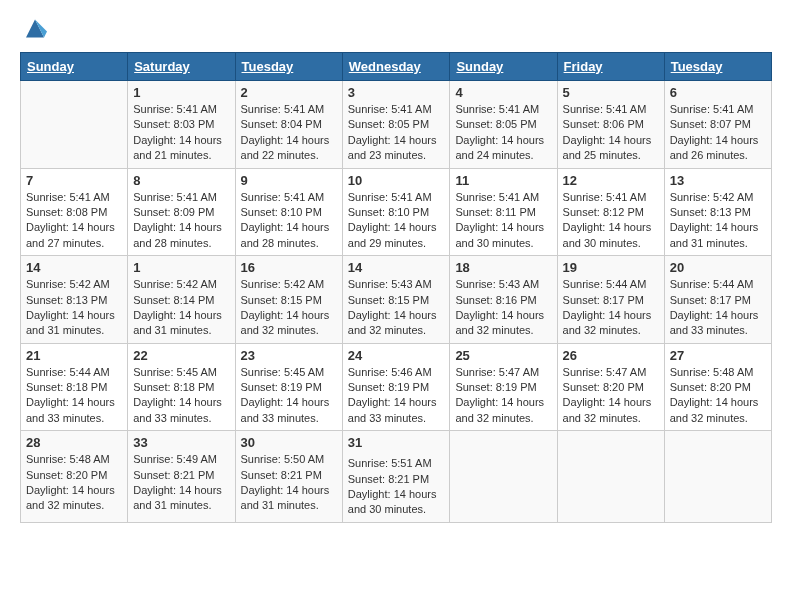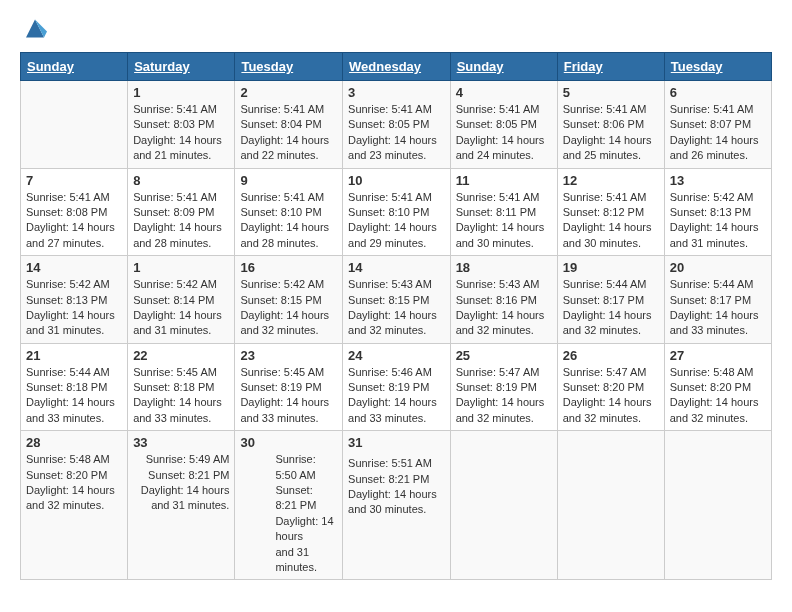--- a/index.html
+++ b/index.html
@@ -329,28 +329,28 @@
       <tr>
         <td>
           <span class="day-number">28</span>
           <div class="day-info" style="white-space: pre-line;">Sunrise: 5:48 AM
 Sunset: 8:20 PM
 Daylight: 14 hours
 and 32 minutes.</div>
         </td>
         <td>
           <span class="day-number">33</span>
-          <div class="day-info" style="white-space: pre-line; text-align: right;">Sunrise: 5:49 AM
+          <div class="day-info" style="white-space: pre-line;">Sunrise: 5:49 AM
 Sunset: 8:21 PM
 Daylight: 14 hours
 and 31 minutes.</div>
         </td>
         <td>
           <span class="day-number">30</span>
-          <div class="day-info" style="white-space: pre-line; margin-left: 35px;">Sunrise: 5:50 AM
+          <div class="day-info" style="white-space: pre-line;">Sunrise: 5:50 AM
 Sunset: 8:21 PM
 Daylight: 14 hours
 and 31 minutes.</div>
         </td>
         <td>
           <span class="day-number">31</span>
           <div class="day-info" style="white-space: pre-line; margin-top: 6px;">Sunrise: 5:51 AM
 Sunset: 8:21 PM
 Daylight: 14 hours
 and 30 minutes.</div>

